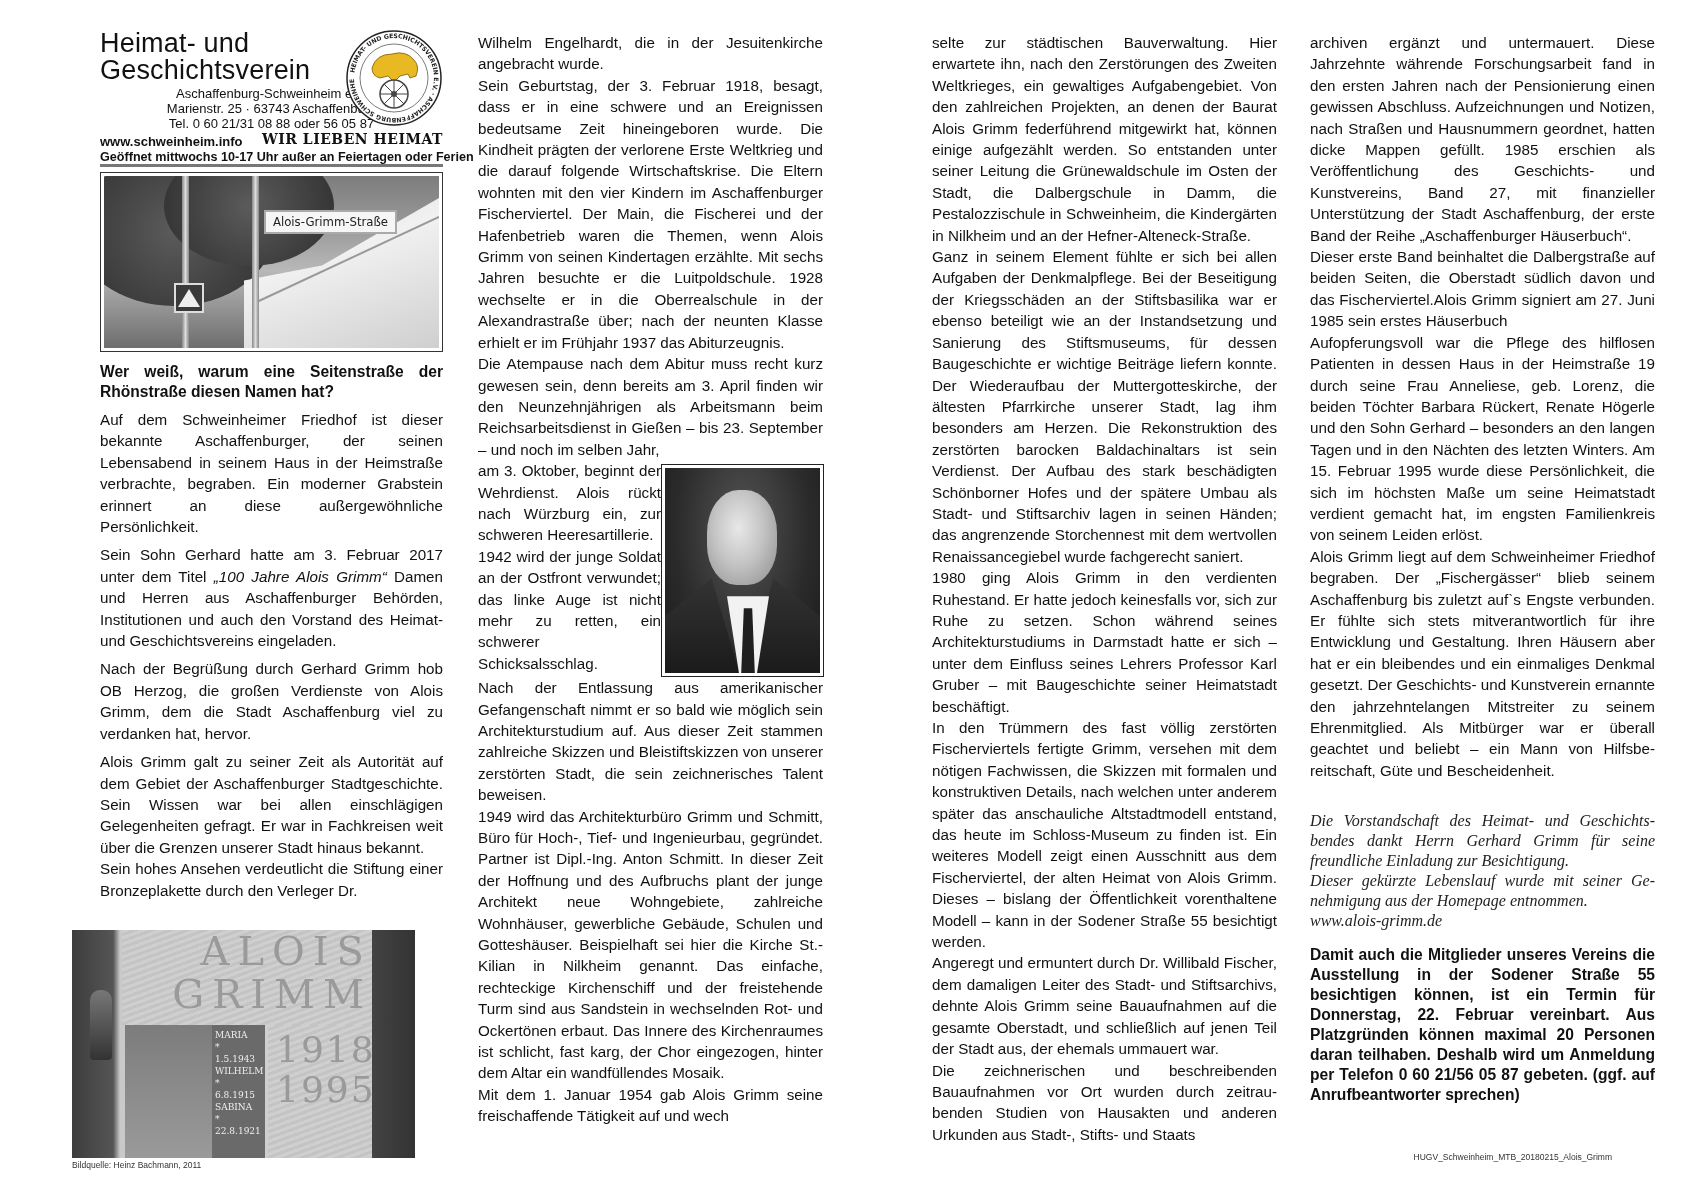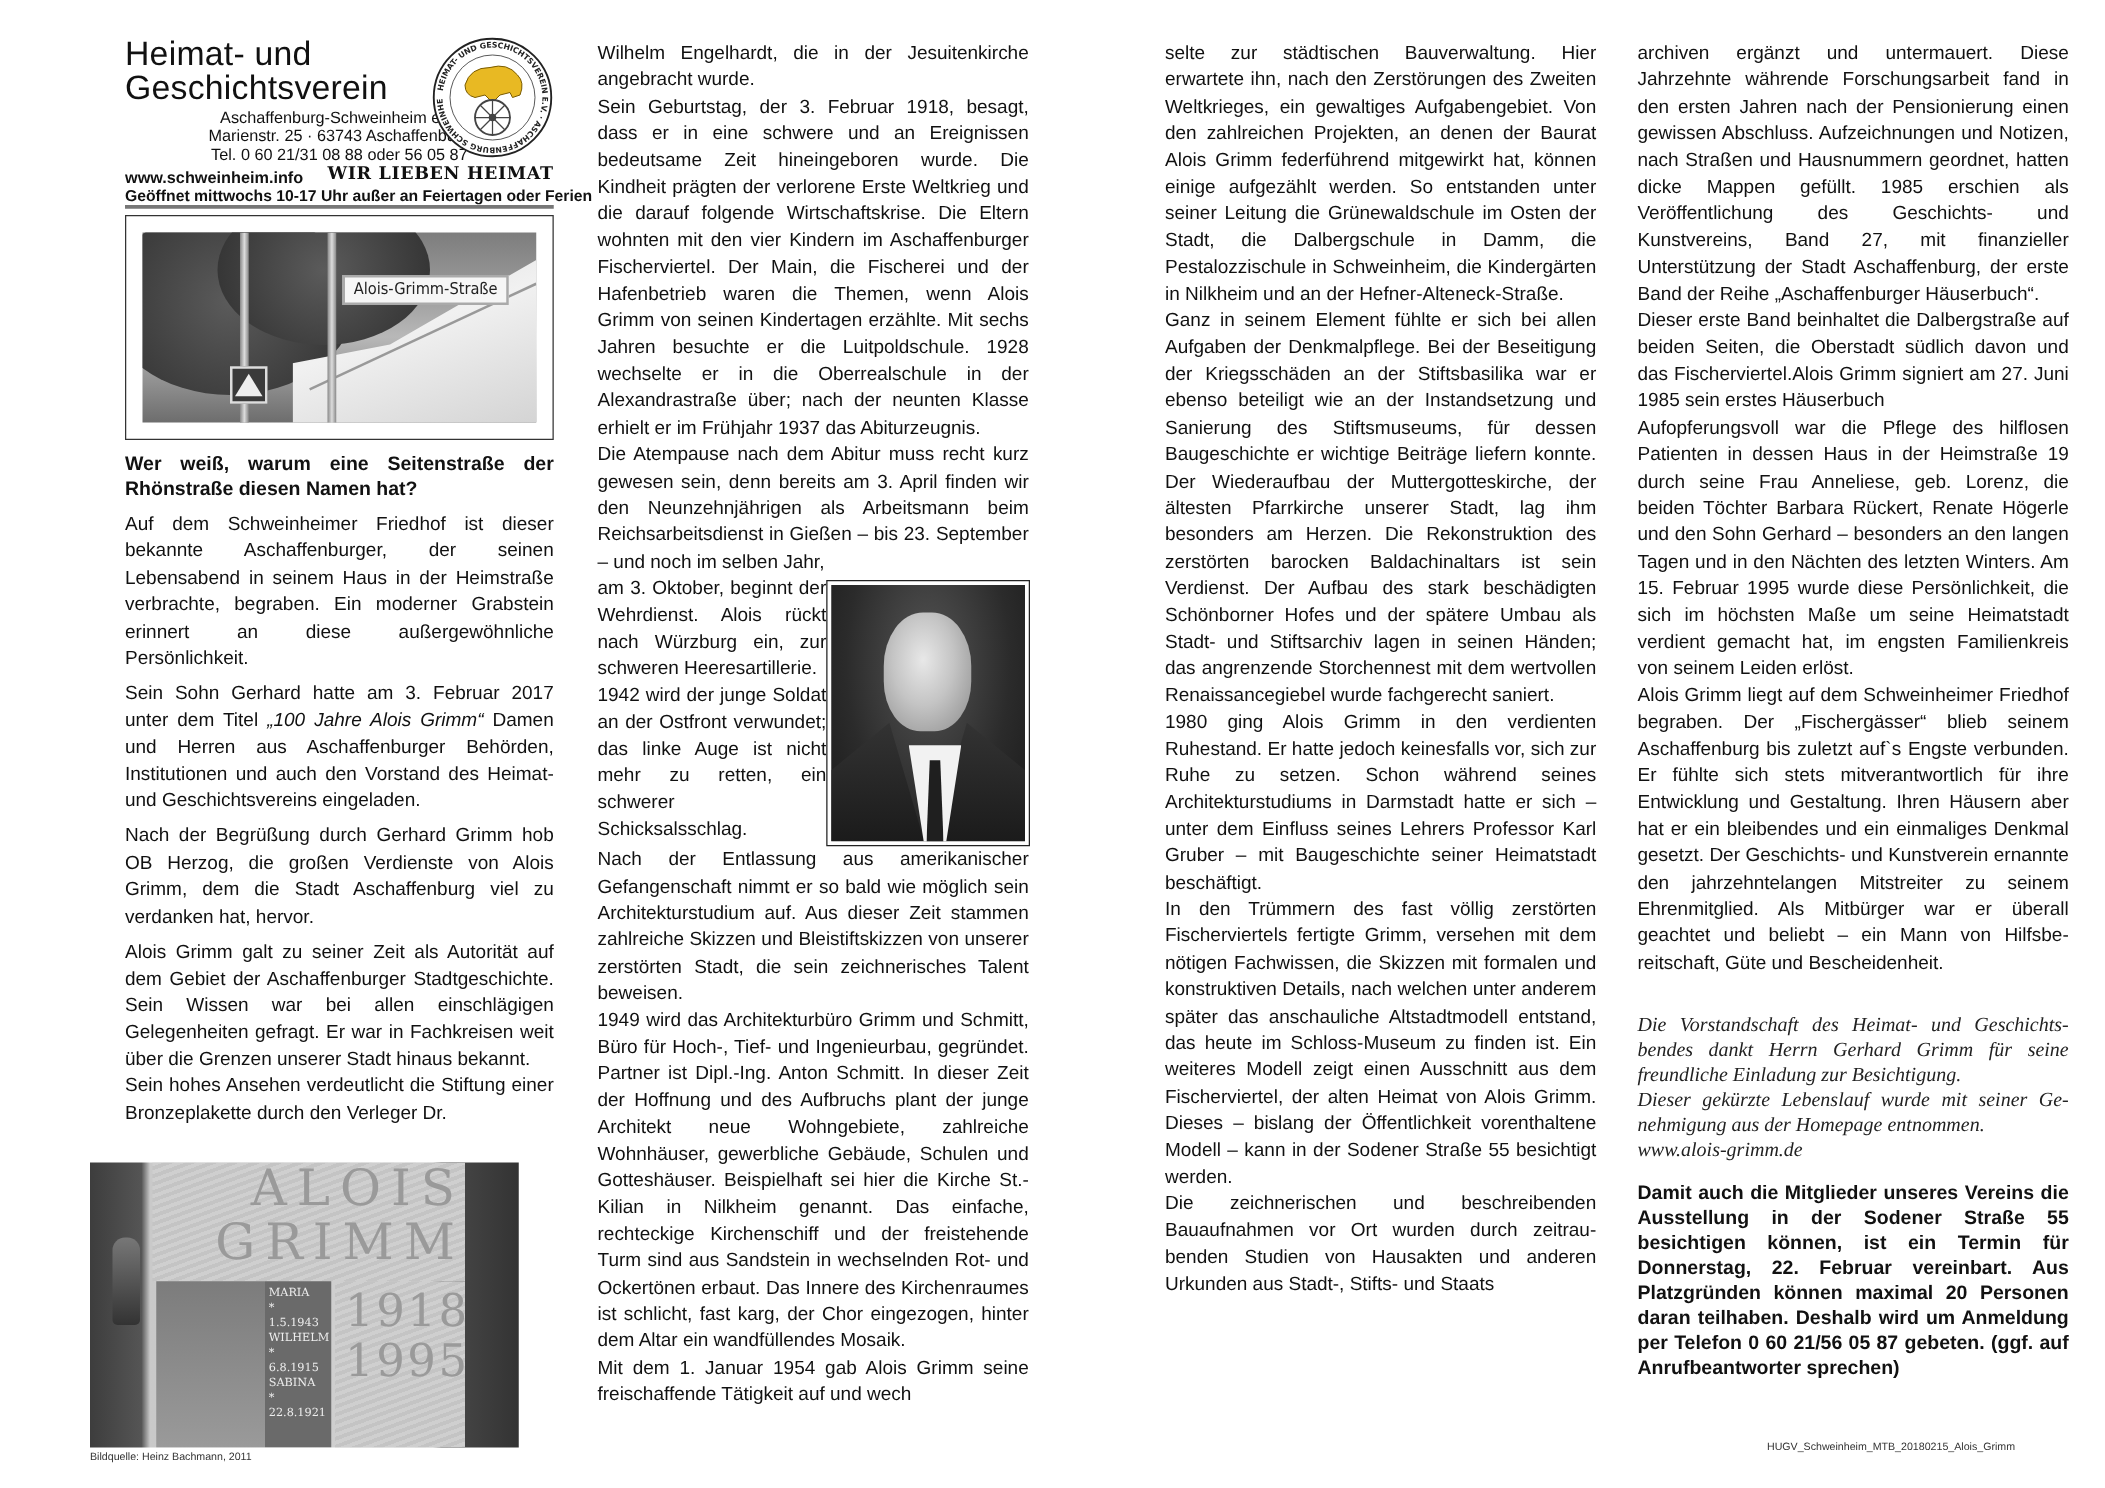--- a/index.html
+++ b/index.html
@@ -18,21 +18,21 @@
     .hdr-title { font-size: 27px; line-height: 27px; color: #111; letter-spacing: 0.2px; }
     .hdr-sub { font-size: 13px; line-height: 15px; margin-top: 2px; text-align: center; }
     .hdr-sub div { white-space: nowrap; }
     .logo { position: absolute; left: 244px; top: -2px; width: 100px; height: 100px; }
     .hdr-web { position: absolute; top: 101px; left: 0; font-size: 13px; font-weight: bold; }
     .hdr-motto { position: absolute; top: 99px; right: 0; font-family: "DejaVu Serif", serif; font-weight: bold; font-size: 14px; letter-spacing: 0.5px; }
     .hdr-open { position: absolute; top: 117px; left: 0; font-size: 12.6px; font-weight: bold; white-space: nowrap; }
     .hdr-rule { position: absolute; top: 134px; left: 0; width: 343px; height: 3px; background: #777; }
 
     
-    .photo-street { margin-top: 6px; width: 343px; height: 180px; border: 1px solid #333; padding: 13px; background: #fff; }
+    .photo-street { margin-top: 6px; width: 343px; height: 180px; border: 1px solid #333; padding: 3px; background: #fff; }
     .photo-street .img { position: relative; width: 100%; height: 100%; overflow: hidden;
       background: linear-gradient(180deg, #7d7d7d 0%, #9a9a9a 30%, #b8b8b8 55%, #6d6d6d 100%); }
     .tree { position: absolute; background: radial-gradient(circle at 50% 50%, #5b5b5b 0%, #444 50%, #2e2e2e 100%); border-radius: 50%; }
     .house { position: absolute; right: 0; top: 22px; width: 195px; height: 150px; background: linear-gradient(160deg, #dcdcdc 0%, #f1f1f1 40%, #cfcfcf 100%);
       clip-path: polygon(40% 45%, 100% 0, 100% 100%, 0 100%, 0 55%); }
     .roof-line { position: absolute; right: 0; top: 40px; width: 200px; height: 2px; background: #999; transform: rotate(-25deg); transform-origin: right; }
     .pole { position: absolute; width: 7px; background: linear-gradient(90deg, #888, #ddd, #888); }
     .street-sign { position: absolute; left: 160px; top: 34px; width: 133px; height: 24px; background: #f6f6f6; border: 2px solid #aaa; font-family: "DejaVu Sans Condensed", "DejaVu Sans", sans-serif; font-size: 13px; line-height: 20px; text-align: center; color: #222; }
     .ped-sign { position: absolute; left: 70px; top: 107px; width: 30px; height: 30px; background: #3a3a3a; border: 2px solid #ddd; display: flex; align-items: center; justify-content: center; }
     .ped-sign span { width: 0; height: 0; border-left: 11px solid transparent; border-right: 11px solid transparent; border-bottom: 18px solid #eee; }
@@ -166,20 +166,21 @@
   <p>Nach der Entlassung aus amerikanischer Gefangenschaft nimmt er so bald wie möglich sein Architekturstudium auf. Aus dieser Zeit stammen zahlreiche Skizzen und Blei­stiftskizzen von unserer zerstörten Stadt, die sein zeichnerisches Talent beweisen.</p>
   <p>1949 wird das Architekturbüro Grimm und Schmitt, Büro für Hoch-, Tief- und Inge­nieurbau, gegründet. Partner ist Dipl.-Ing. Anton Schmitt. In dieser Zeit der Hoffnung und des Aufbruchs plant der junge Architekt neue Wohngebiete, zahlreiche Wohnhäuser, gewerbliche Gebäude, Schulen und Gottes­häuser. Beispielhaft sei hier die Kirche St.-Kilian in Nilkheim genannt. Das einfache, rechteckige Kirchenschiff und der freiste­hende Turm sind aus Sandstein in wech­selnden Rot- und Ockertönen erbaut. Das Innere des Kirchenraumes ist schlicht, fast karg, der Chor eingezogen, hinter dem Altar ein wandfüllendes Mosaik.</p>
   <p>Mit dem 1. Januar 1954 gab Alois Grimm seine freischaffende Tätigkeit auf und wech­</p>
 </div>
 
 <div id="col3" class="col">
   <p>selte zur städtischen Bauverwaltung. Hier erwartete ihn, nach den Zerstörungen des Zweiten Weltkrieges, ein gewaltiges Aufga­bengebiet. Von den zahlreichen Projekten, an denen der Baurat Alois Grimm federführend mitgewirkt hat, können einige aufgezählt wer­den. So entstanden unter seiner Leitung die Grünewaldschule im Osten der Stadt, die Dalbergschule in Damm, die Pestalozzischule in Schweinheim, die Kindergärten in Nilkheim und an der Hefner-Alteneck-Straße.</p>
   <p>Ganz in seinem Element fühlte er sich bei allen Aufgaben der Denkmalpflege. Bei der Beseitigung der Kriegsschäden an der Stifts­basilika war er ebenso beteiligt wie an der Instandsetzung und Sanierung des Stiftsmu­seums, für dessen Baugeschichte er wichtige Beiträge liefern konnte. Der Wiederaufbau der Muttergotteskirche, der ältesten Pfarr­kirche unserer Stadt, lag ihm besonders am Herzen. Die Rekonstruktion des zerstörten barocken Baldachinaltars ist sein Verdienst. Der Aufbau des stark beschädigten Schön­borner Hofes und der spätere Umbau als Stadt- und Stiftsarchiv lagen in seinen Händen; das angrenzende Storchennest mit dem wertvollen Renaissancegiebel wurde fachgerecht saniert.</p>
   <p>1980 ging Alois Grimm in den verdienten Ruhestand. Er hatte jedoch keinesfalls vor, sich zur Ruhe zu setzen. Schon während seines Architekturstudiums in Darmstadt hatte er sich – unter dem Einfluss seines Lehrers Professor Karl Gruber – mit Baugeschichte seiner Heimatstadt beschäftigt.</p>
   <p>In den Trümmern des fast völlig zerstörten Fischerviertels fertigte Grimm, versehen mit dem nötigen Fachwissen, die Skizzen mit formalen und konstruktiven Details, nach welchen unter anderem später das anschau­liche Altstadtmodell entstand, das heute im Schloss-Museum zu finden ist. Ein weiteres Modell zeigt einen Ausschnitt aus dem Fischerviertel, der alten Heimat von Alois Grimm. Dieses – bislang der Öffentlichkeit vorenthaltene Modell – kann in der Sodener Straße 55 besichtigt werden.</p>
+  <p>Angeregt und ermuntert durch Dr. Willibald Fischer, dem damaligen Leiter des Stadt- und Stiftsarchivs, dehnte Alois Grimm seine Bauaufnahmen auf die gesamte Oberstadt, und schließlich auf jenen Teil der Stadt aus, der ehemals ummauert war.</p>
   <p>Die zeichnerischen und beschreibenden Bauaufnahmen vor Ort wurden durch zeitrau­benden Studien von Hausakten und anderen Urkunden aus Stadt-, Stifts- und Staats­</p>
 </div>
 
 <div id="col4" class="col">
   <p>archiven ergänzt und untermauert. Diese Jahrzehnte währende Forschungsarbeit fand in den ersten Jahren nach der Pensionierung einen gewissen Abschluss. Aufzeichnungen und Notizen, nach Straßen und Hausnum­mern geordnet, hatten dicke Mappen gefüllt. 1985 erschien als Veröffentlichung des Geschichts- und Kunstvereins, Band 27, mit finanzieller Unterstützung der Stadt Aschaffenburg, der erste Band der Reihe „Aschaffenburger Häuserbuch“.</p>
   <p>Dieser erste Band beinhaltet die Dalberg­straße auf beiden Seiten, die Oberstadt südlich davon und das Fischerviertel.Alois Grimm signiert am 27. Juni 1985 sein erstes Häuserbuch</p>
   <p>Aufopferungsvoll war die Pflege des hilflosen Patienten in dessen Haus in der Heim­straße 19 durch seine Frau Anneliese, geb. Lorenz, die beiden Töchter Barbara Rückert, Renate Högerle und den Sohn Gerhard – besonders an den langen Tagen und in den Nächten des letzten Winters. Am 15. Februar 1995 wurde diese Persönlichkeit, die sich im höchsten Maße um seine Heimatstadt verdient gemacht hat, im engsten Familien­kreis von seinem Leiden erlöst.</p>
   <p>Alois Grimm liegt auf dem Schweinheimer Friedhof begraben. Der „Fischergässer“ blieb seinem Aschaffenburg bis zuletzt auf`s Engste verbunden. Er fühlte sich stets mitver­antwortlich für ihre Entwicklung und Gestal­tung. Ihren Häusern aber hat er ein blei­bendes und ein einmaliges Denkmal gesetzt. Der Geschichts- und Kunstverein ernannte den jahrzehntelangen Mitstreiter zu seinem Ehrenmitglied. Als Mitbürger war er überall geachtet und beliebt – ein Mann von Hilfsbe­reitschaft, Güte und Bescheidenheit.</p>
   <div class="note">
     <div>Die Vorstandschaft des Heimat- und Geschichts­bendes dankt Herrn Gerhard Grimm für seine freundliche Einladung zur Besichtigung.</div>

